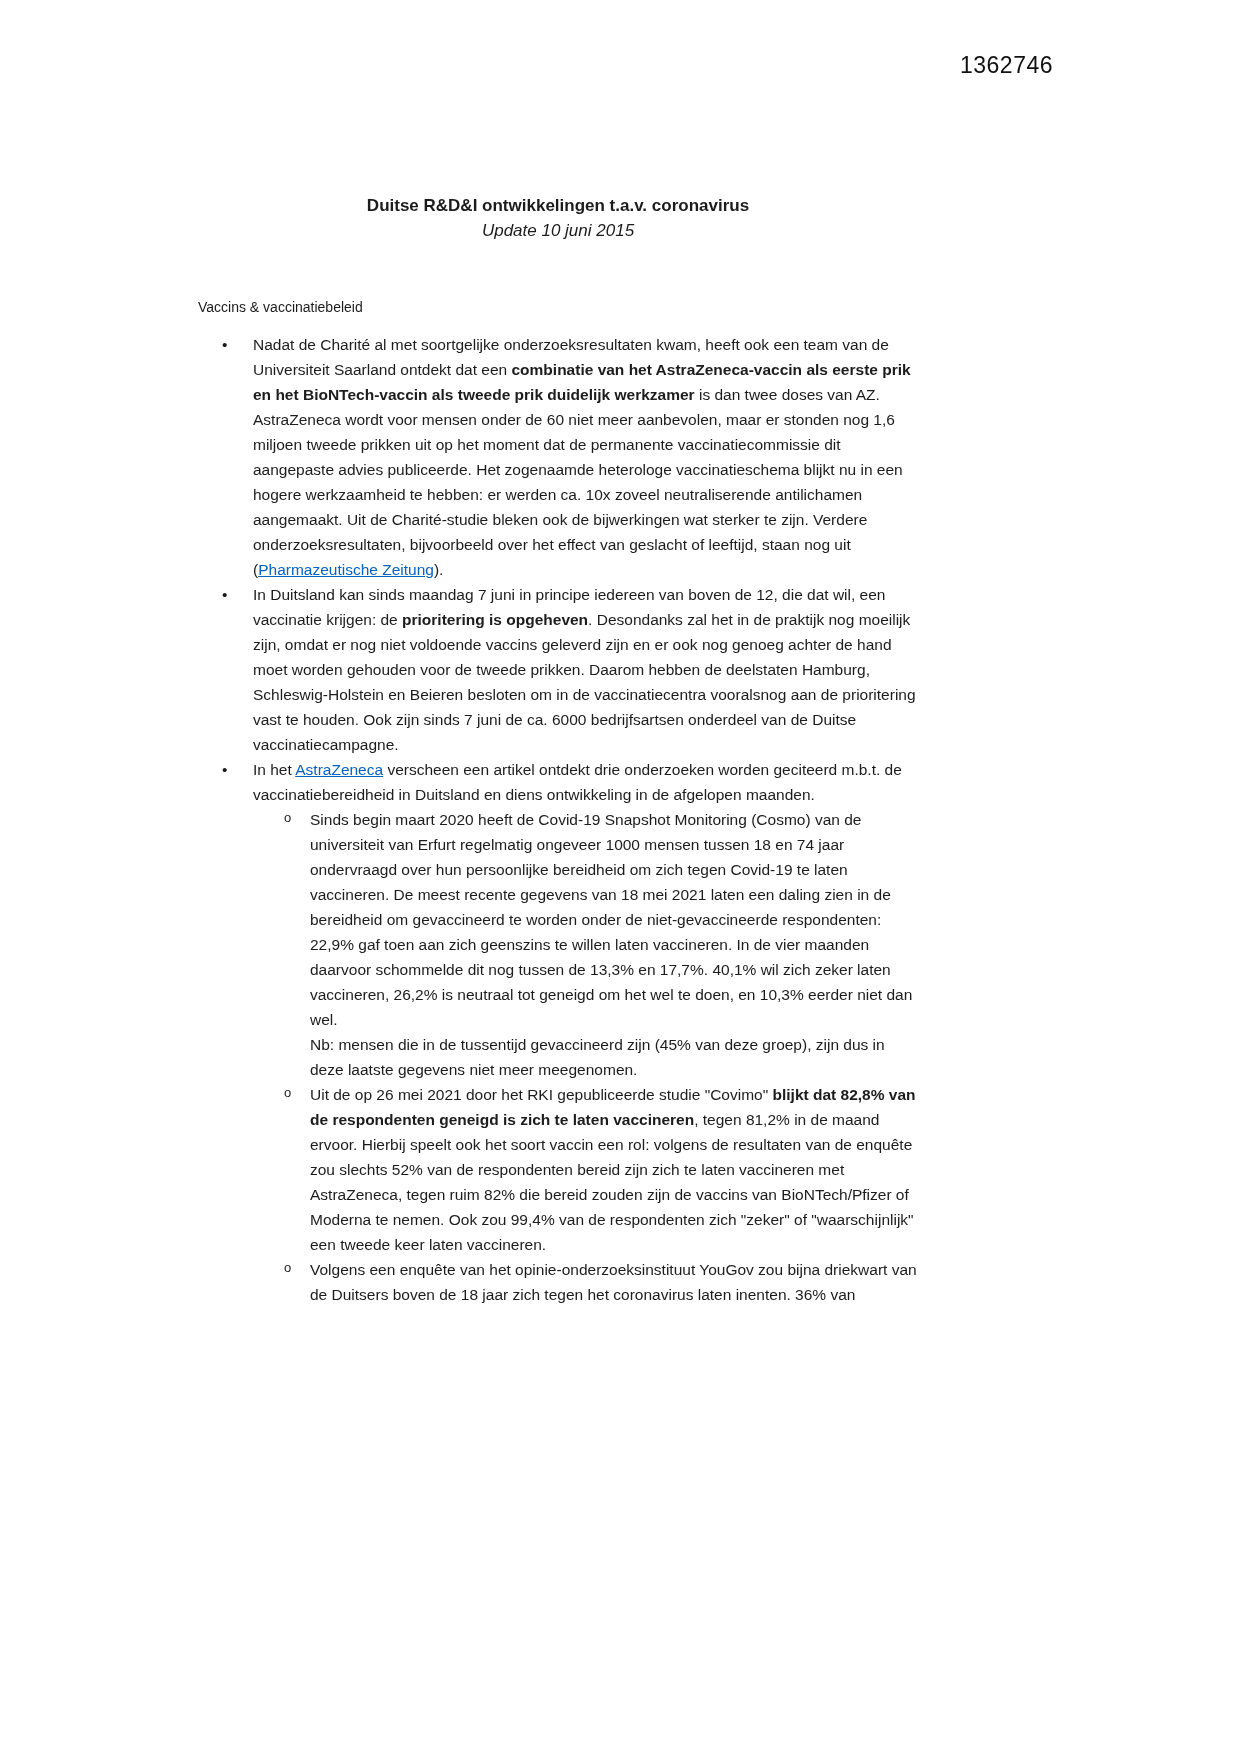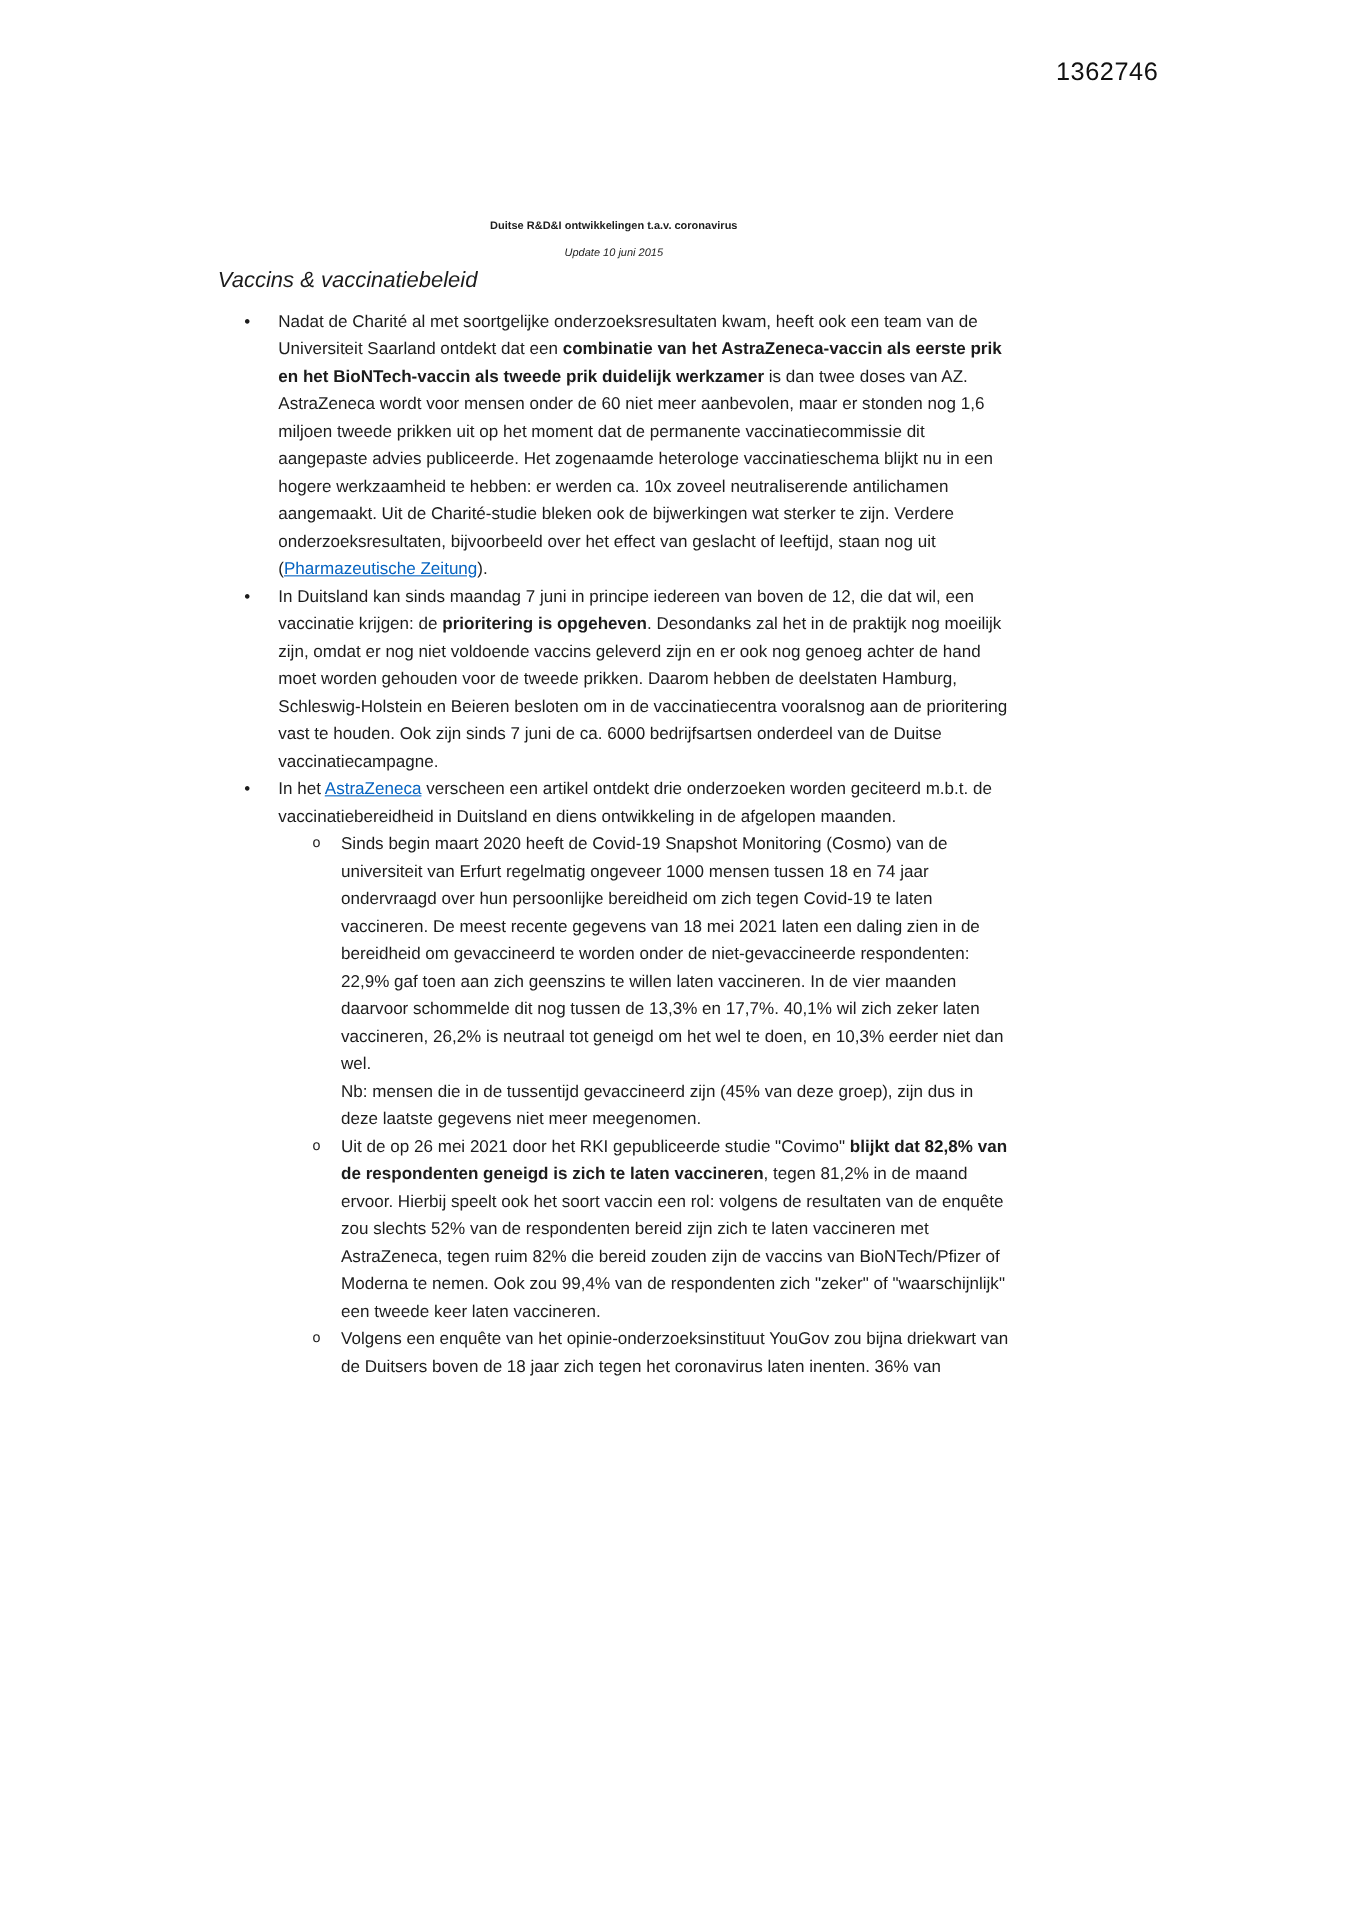--- a/index.html
+++ b/index.html
@@ -22,28 +22,28 @@
     position: absolute;
     top: 52px;
     left: 960px;
     font-size: 23px;
     letter-spacing: 0.5px;
     color: #111111;
   }
   .title-block {
     padding-top: 193px;
     text-align: center;
-    font-size: 10px;
+    font-size: 17px;
     line-height: 25px;
   }
   .title { font-weight: bold; }
   .subtitle { font-style: italic; }
   .section-heading {
-    font-style: italic;
-    font-size: 20px;
+    margin-top: 52px;
+    font-size: 14px;
     line-height: 25px;
   }
   .bullet-list {
     margin-top: 12px;
     font-size: 15.5px;
     line-height: 25px;
   }
   .li { position: relative; }
   .li.level1 { padding-left: 55px; }
   .li.level1 > .marker { position: absolute; left: 24px; top: 0; }

